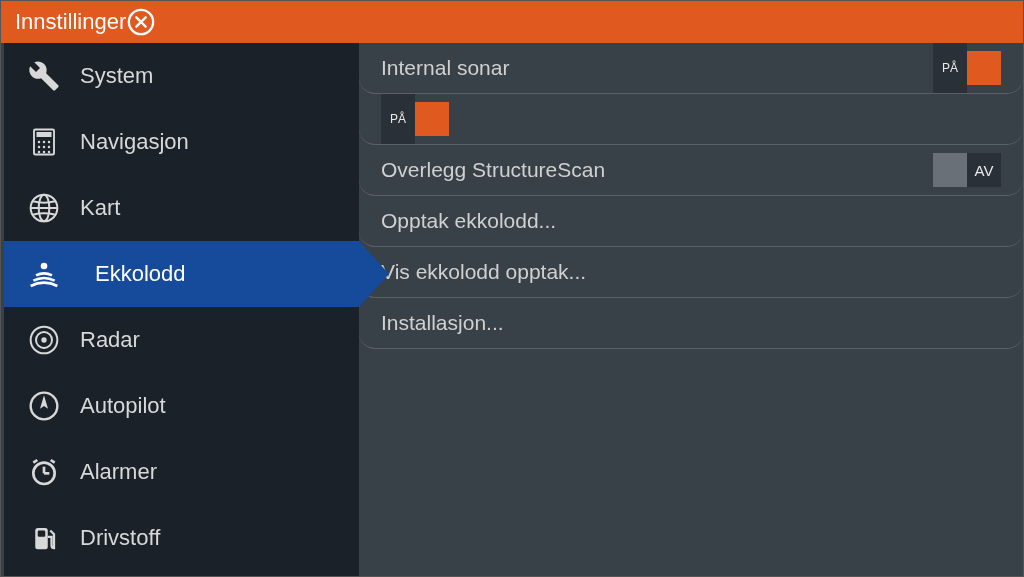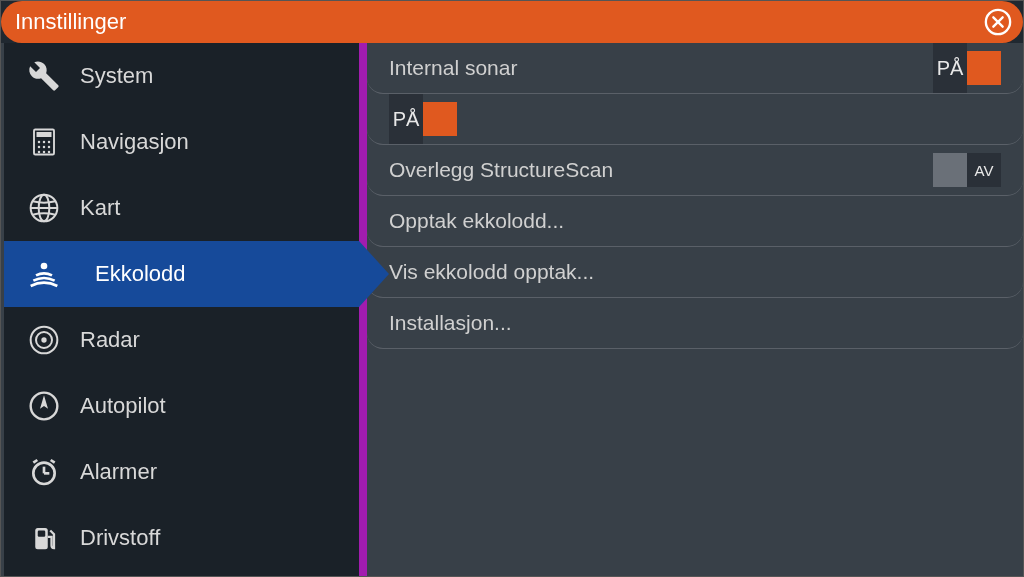--- a/index.html
+++ b/index.html
@@ -20,44 +20,42 @@
       display: flex;
       flex-direction: column;
       border: 1px solid #555;
     }
     .title-bar {
       background: #e0591f;
       height: 42px;
       display: flex;
       align-items: center;
       padding: 0 10px 0 14px;
-      justify-content: space-between;
-      border-radius: 21px;
+      justify-content: flex-start;
     }
     .title-text {
       color: #ffffff;
       font-size: 22px;
     }
     .close-btn {
       width: 30px;
       height: 30px;
       display: flex;
       align-items: center;
       justify-content: center;
       cursor: pointer;
     }
     .close-btn svg {
       width: 28px;
       height: 28px;
     }
     .content {
       flex: 1;
       display: flex;
-      background: #a21caf;
-      gap: 8px;
+      background: #0369a1;
     }
     .sidebar {
       width: 358px;
       background: #1a2128;
       display: flex;
       flex-direction: column;
       border-left: 3px solid #384048;
     }
     .sidebar-item {
       display: flex;
@@ -132,21 +130,21 @@
       display: flex;
       align-items: center;
       height: 34px;
     }
     .toggle-on {
       display: flex;
     }
     .toggle-on .toggle-text {
       background: #2a3038;
       color: #e8e8e8;
-      font-size: 20px;
+      font-size: 12px;
       width: 34px;
       height: 50px;
       display: flex;
       align-items: center;
       justify-content: center;
     }
     .toggle-on .toggle-thumb {
       background: #e0591f;
       width: 34px;
       height: 34px;

